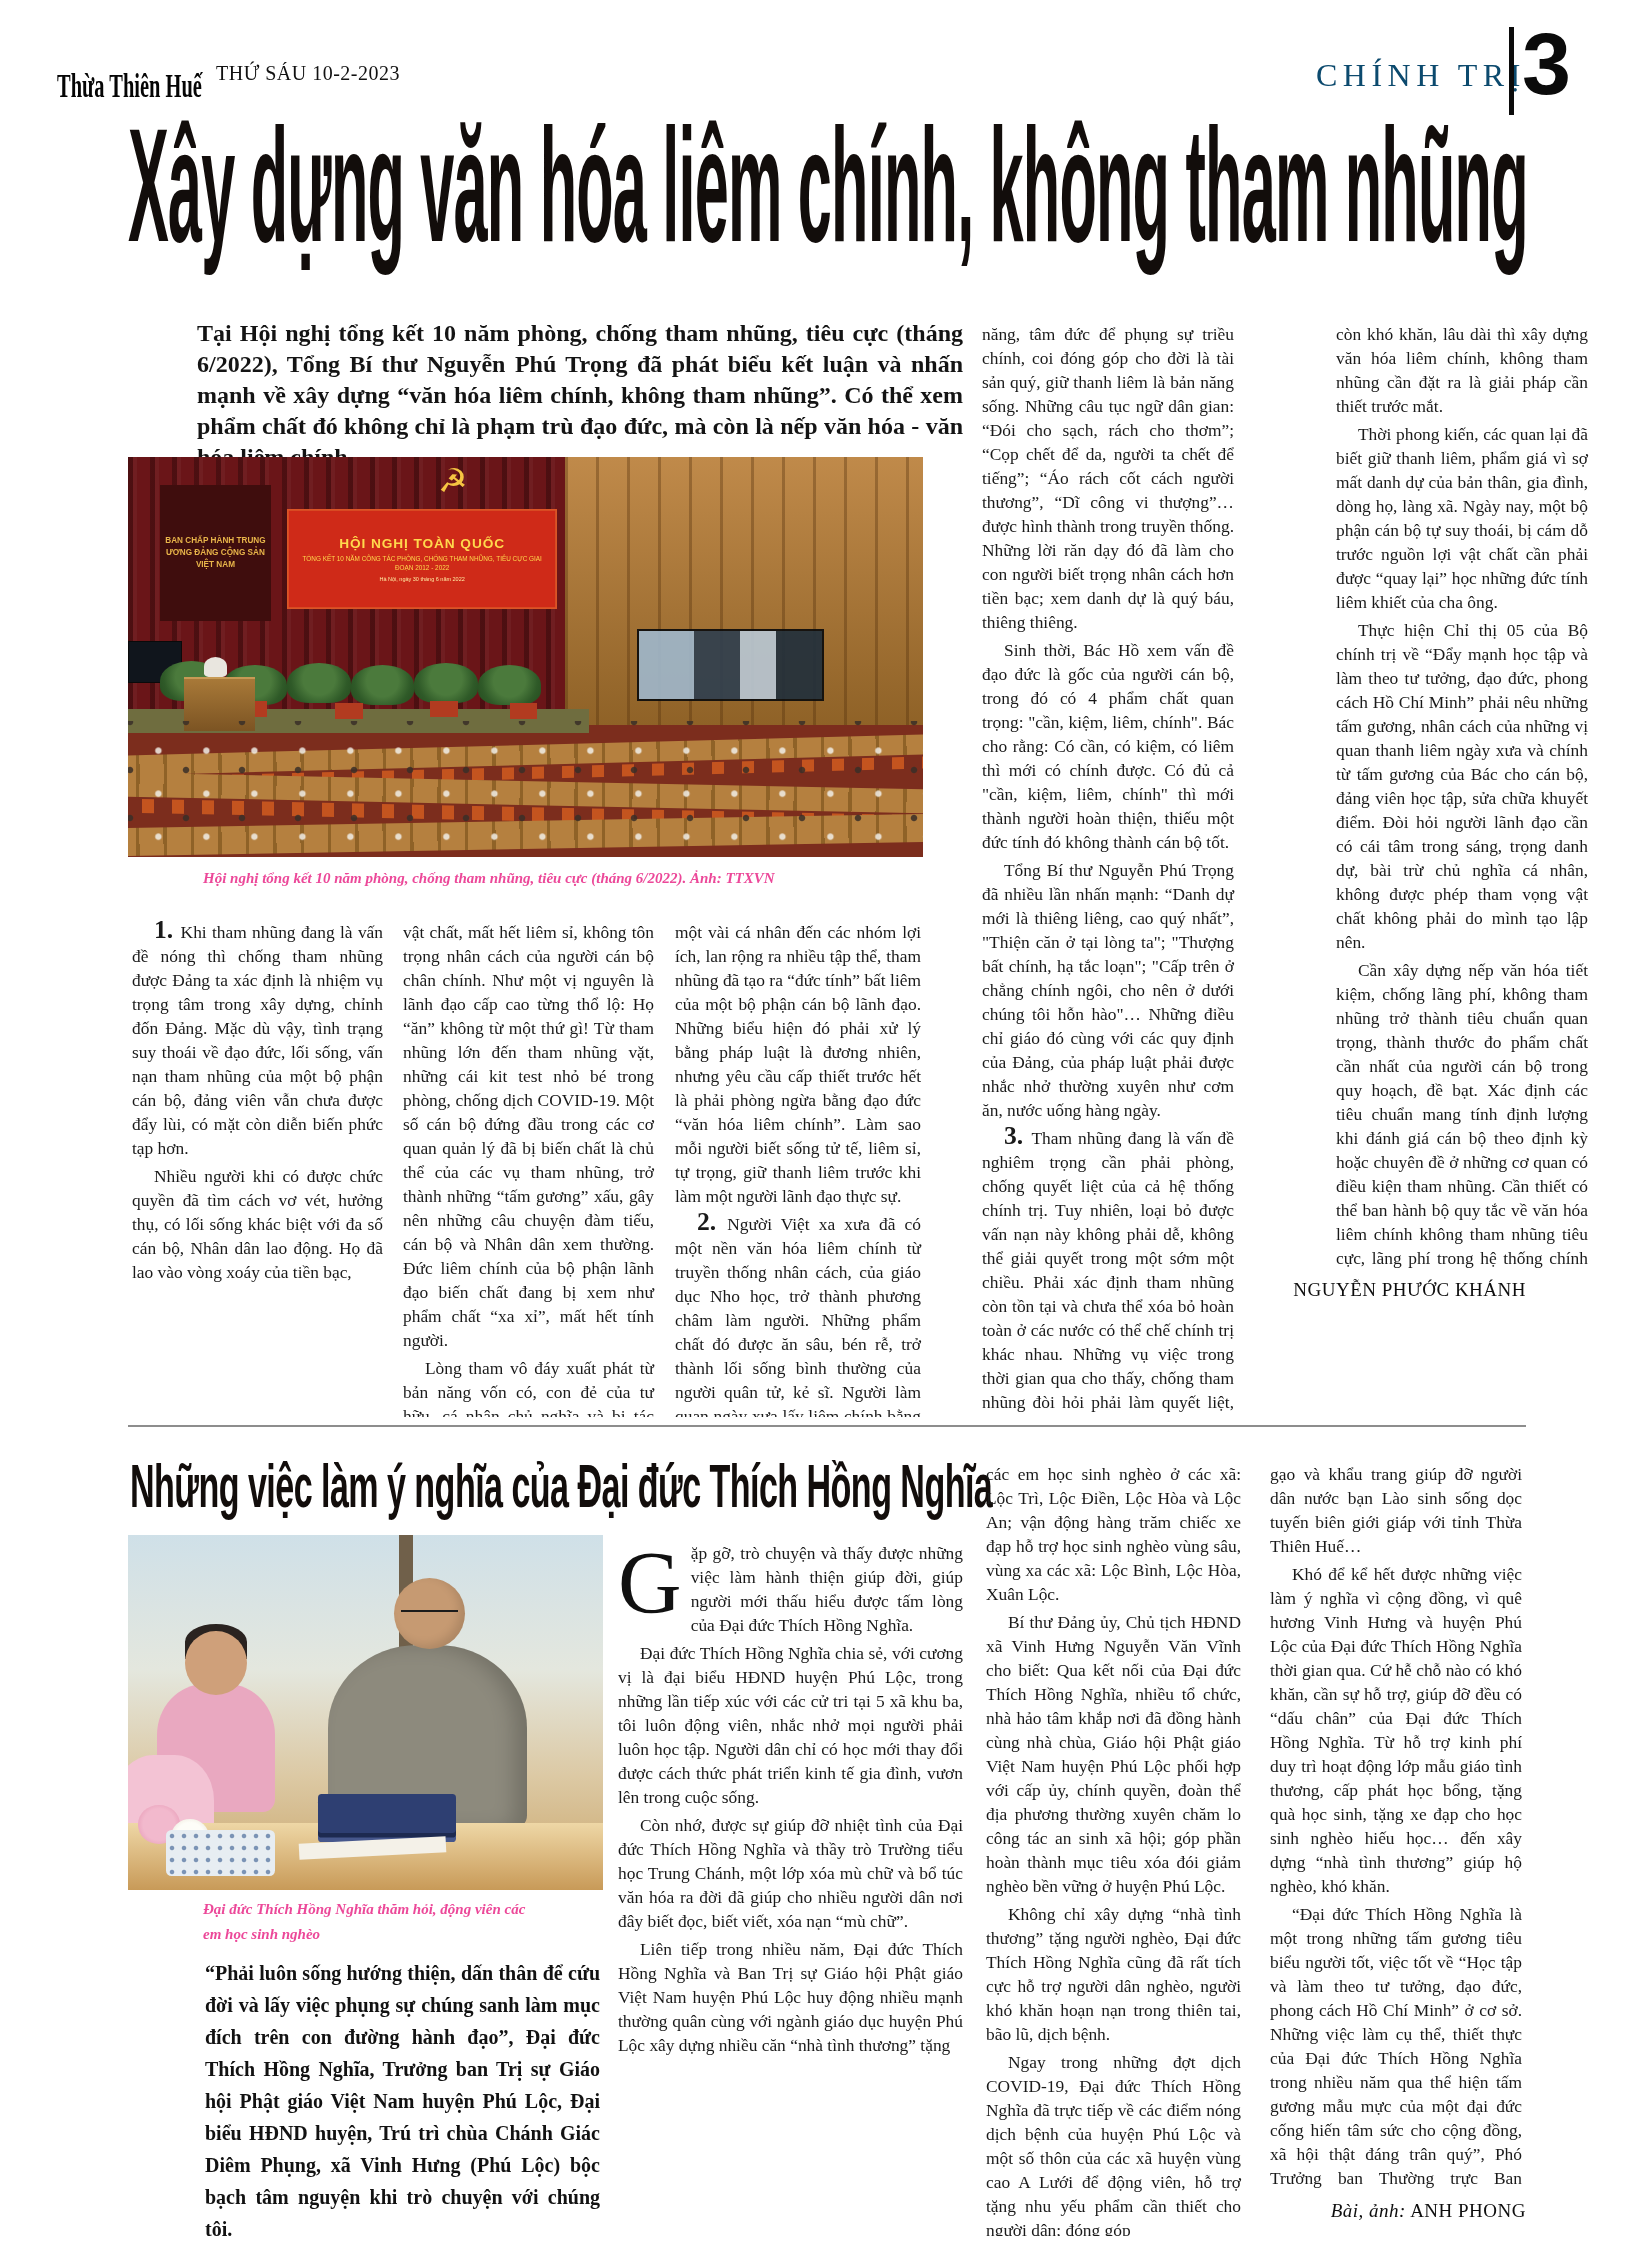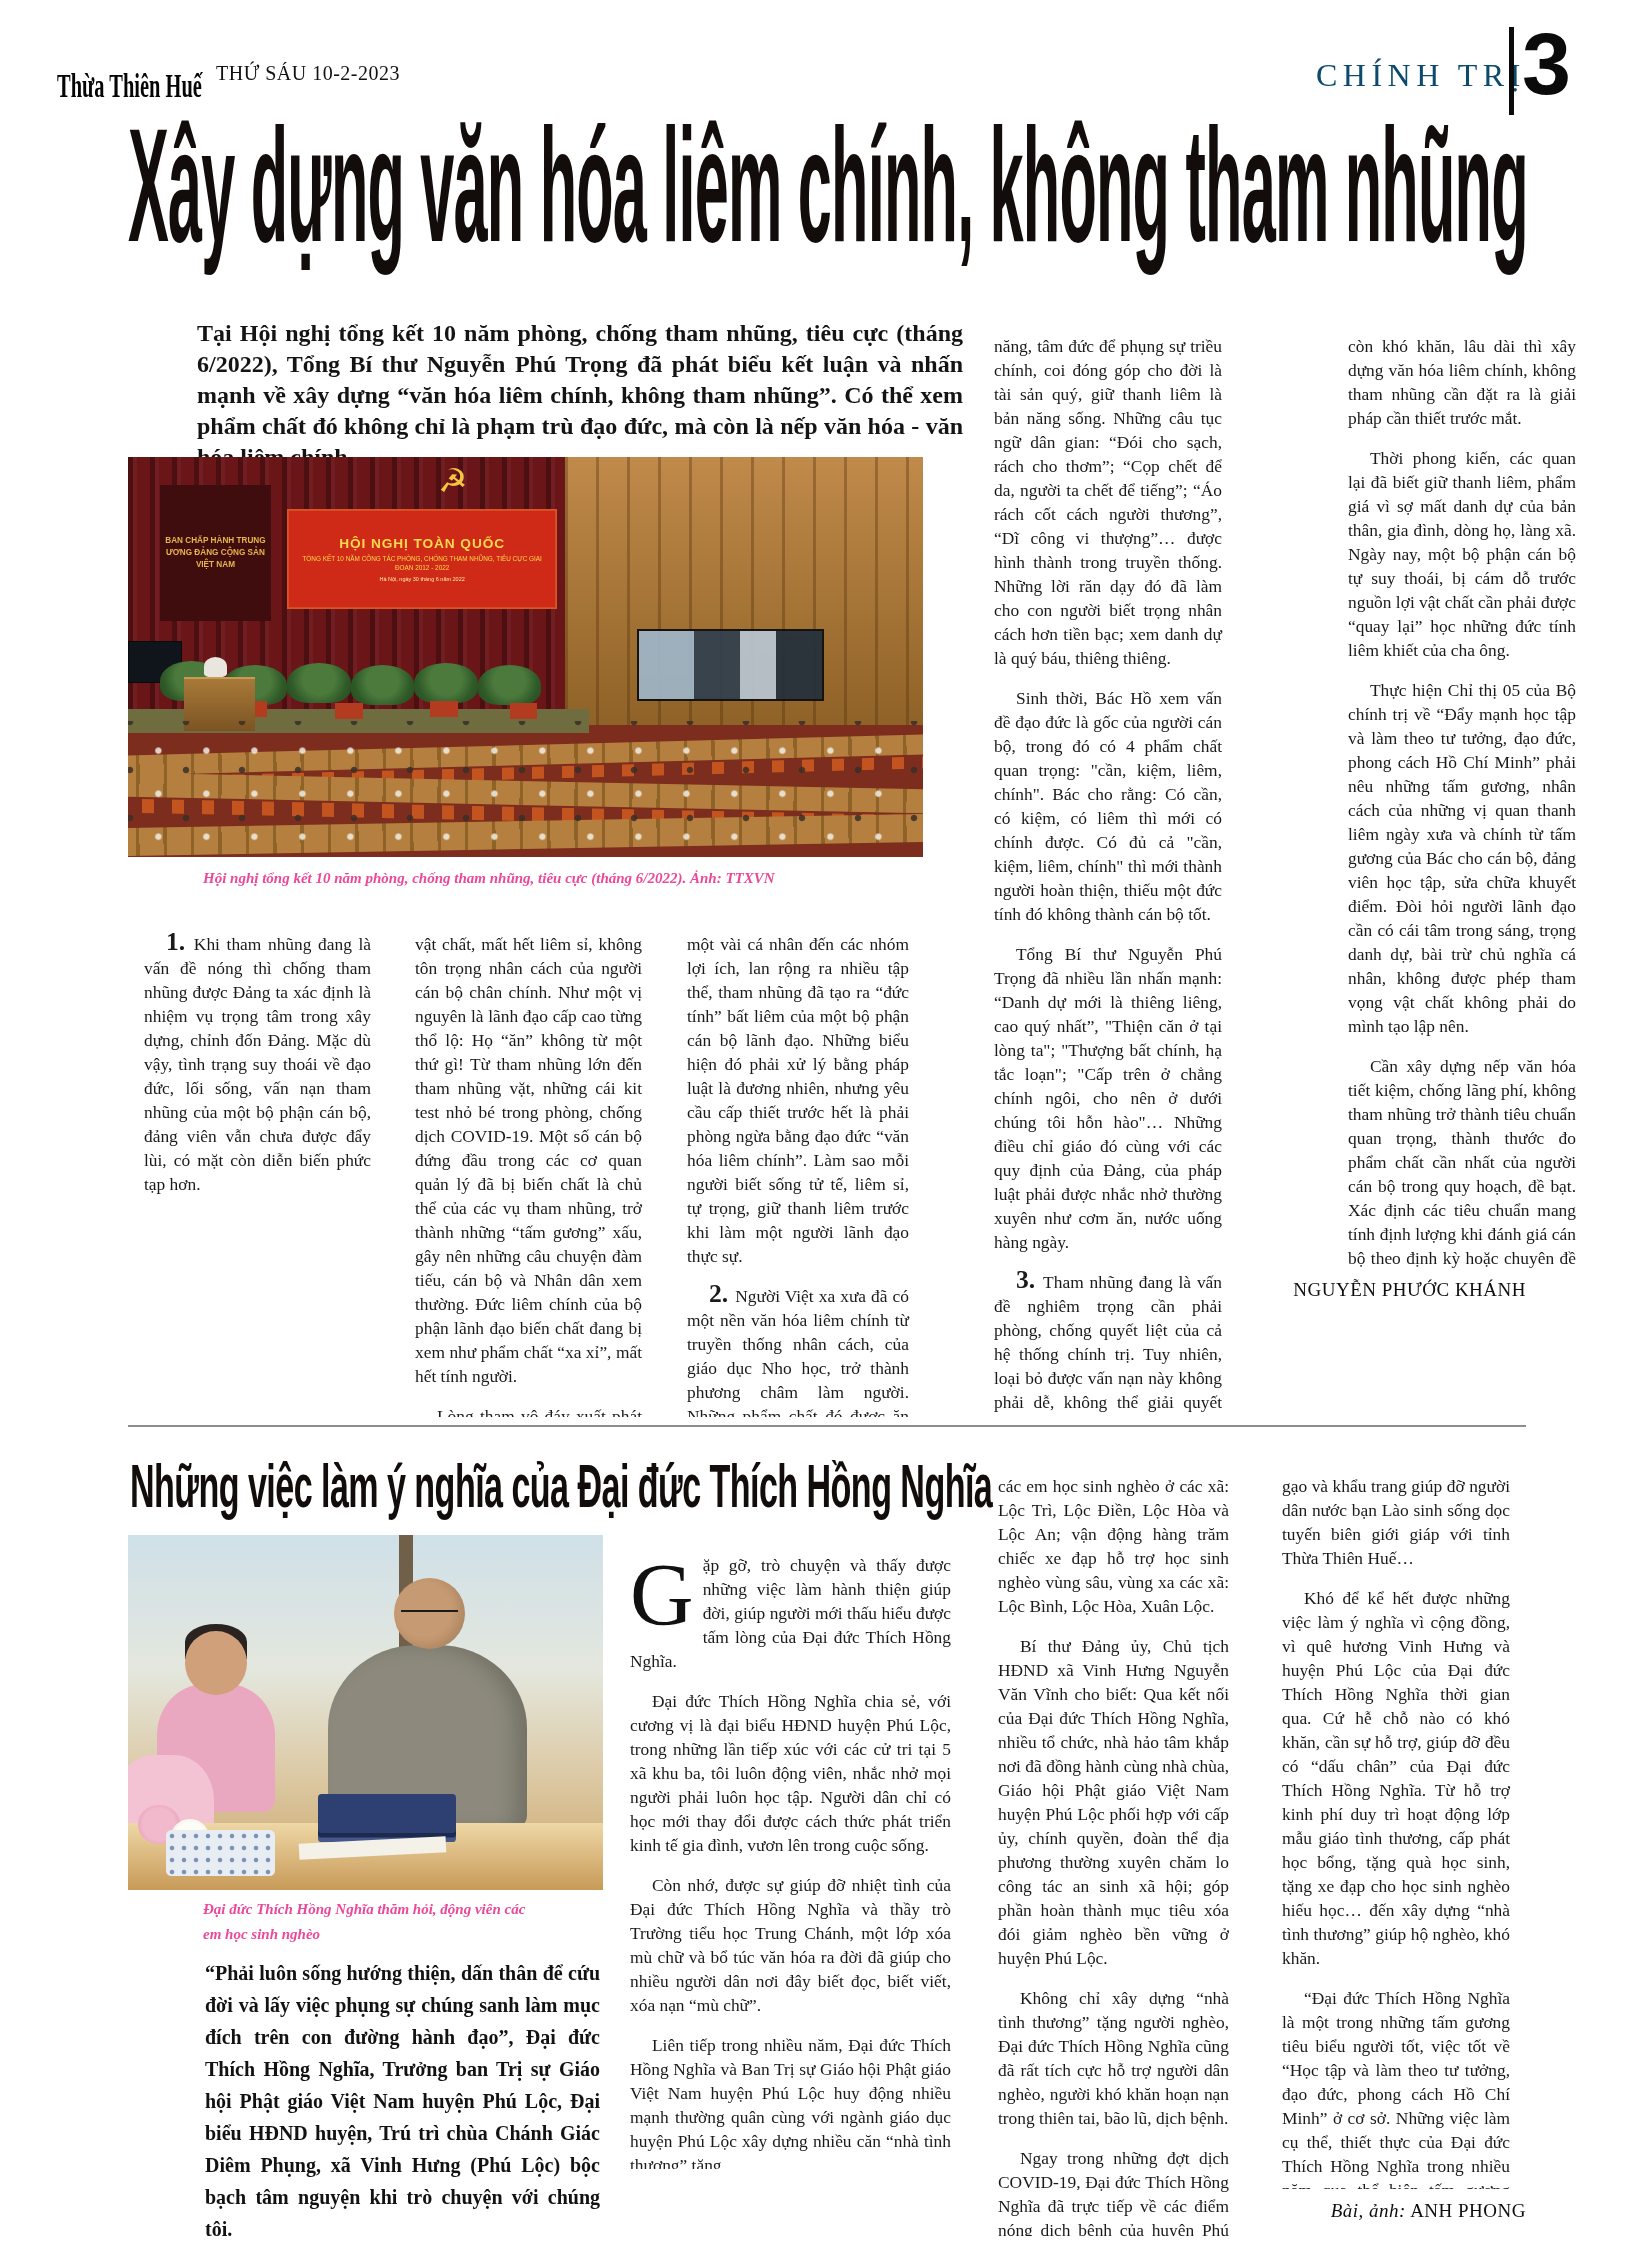--- a/index.html
+++ b/index.html
@@ -22,21 +22,21 @@
   .h1-size{font-size:139px;line-height:1.05;}
   .h2-size{font-size:55px;line-height:1.05;letter-spacing:-0.9px;}
 
   
   .lead{font-size:24px;line-height:31px;font-weight:bold;text-align:justify;color:#141414;}
   .caption{font-size:15px;font-weight:bold;font-style:italic;color:#ec4899;line-height:25px;}
   .pullquote{font-size:20px;line-height:32px;font-weight:bold;text-align:justify;color:#121212;}
 
   
   .col{font-size:17.4px;line-height:24px;text-align:justify;overflow:hidden;}
-  .col p{margin:16px;text-indent:22px;}
+  .col p{margin:4px;text-indent:22px;}
   .col p.cont{text-indent:0;}
   .col p.hasdrop{text-indent:0;}
   .secnum{font-weight:bold;font-size:25.6px;line-height:18.3px;}
   .dropcap{float:left;font-size:88px;line-height:71px;padding:5.5px 9.1px 0 0;color:#111;}
   .byline{font-weight:normal;font-size:19px;text-align:right;letter-spacing:0.5px;color:#0e0e0e;}
   .byline .lbl{font-style:italic;}
 
   .rule{background:#8d8d8d;height:1.8px;}
 
   
@@ -146,20 +146,21 @@
   <div class="p1-chairs" style="top:77.5%;height:3%;transform:rotate(-1.5deg);"></div>
   <div class="p1-row" style="top:81%;height:6%;transform:rotate(1.2deg);"></div>
   <div class="p1-chairs" style="top:87.5%;height:3.5%;transform:rotate(1.2deg);"></div>
   <div class="p1-row" style="top:91%;height:7%;transform:rotate(-1deg);"></div>
   <div class="p1-people"></div>
 </div>
 <div class="abs caption" style="left:203px;top:866px;width:758px;">Hội nghị tổng kết 10 năm phòng, chống tham nhũng, tiêu cực (tháng 6/2022). Ảnh: TTXVN</div>
 
 <div class="abs col" style="left:128px;top:916px;width:259px;height:501px;">
     <p class=""><span class="secnum">1. </span>Khi tham nhũng đang là vấn đề nóng thì chống tham nhũng được Đảng ta xác định là nhiệm vụ trọng tâm trong xây dựng, chỉnh đốn Đảng. Mặc dù vậy, tình trạng suy thoái về đạo đức, lối sống, vấn nạn tham nhũng của một bộ phận cán bộ, đảng viên vẫn chưa được đẩy lùi, có mặt còn diễn biến phức tạp hơn.</p>
+    <p class="">Nhiều người khi có được chức quyền đã tìm cách vơ vét, hưởng thụ, có lối sống khác biệt với đa số cán bộ, Nhân dân lao động. Họ đã lao vào vòng xoáy của tiền bạc,</p>
   </div>
 <div class="abs col" style="left:399px;top:916px;width:259px;height:501px;">
     <p class="cont">vật chất, mất hết liêm sỉ, không tôn trọng nhân cách của người cán bộ chân chính. Như một vị nguyên là lãnh đạo cấp cao từng thổ lộ: Họ “ăn” không từ một thứ gì! Từ tham nhũng lớn đến tham nhũng vặt, những cái kit test nhỏ bé trong phòng, chống dịch COVID-19. Một số cán bộ đứng đầu trong các cơ quan quản lý đã bị biến chất là chủ thể của các vụ tham nhũng, trở thành những “tấm gương” xấu, gây nên những câu chuyện đàm tiếu, cán bộ và Nhân dân xem thường. Đức liêm chính của bộ phận lãnh đạo biến chất đang bị xem như phẩm chất “xa xỉ”, mất hết tính người.</p>
     <p class="">Lòng tham vô đáy xuất phát từ bản năng vốn có, con đẻ của tư hữu, cá nhân chủ nghĩa và bị tác động từ mặt trái của kinh tế thị trường. Từ</p>
   </div>
 <div class="abs col" style="left:671px;top:916px;width:254px;height:501px;">
     <p class="cont">một vài cá nhân đến các nhóm lợi ích, lan rộng ra nhiều tập thể, tham nhũng đã tạo ra “đức tính” bất liêm của một bộ phận cán bộ lãnh đạo. Những biểu hiện đó phải xử lý bằng pháp luật là đương nhiên, nhưng yêu cầu cấp thiết trước hết là phải phòng ngừa bằng đạo đức “văn hóa liêm chính”. Làm sao mỗi người biết sống tử tế, liêm sỉ, tự trọng, giữ thanh liêm trước khi làm một người lãnh đạo thực sự.</p>
     <p class=""><span class="secnum">2. </span>Người Việt xa xưa đã có một nền văn hóa liêm chính từ truyền thống nhân cách, của giáo dục Nho học, trở thành phương châm làm người. Những phẩm chất đó được ăn sâu, bén rễ, trở thành lối sống bình thường của người quân tử, kẻ sĩ. Người làm quan ngày xưa lấy liêm chính bằng xả thân vì công việc, đem hết tài</p>
   </div>
 <div class="abs col" style="left:978px;top:318px;width:260px;height:1096px;">

